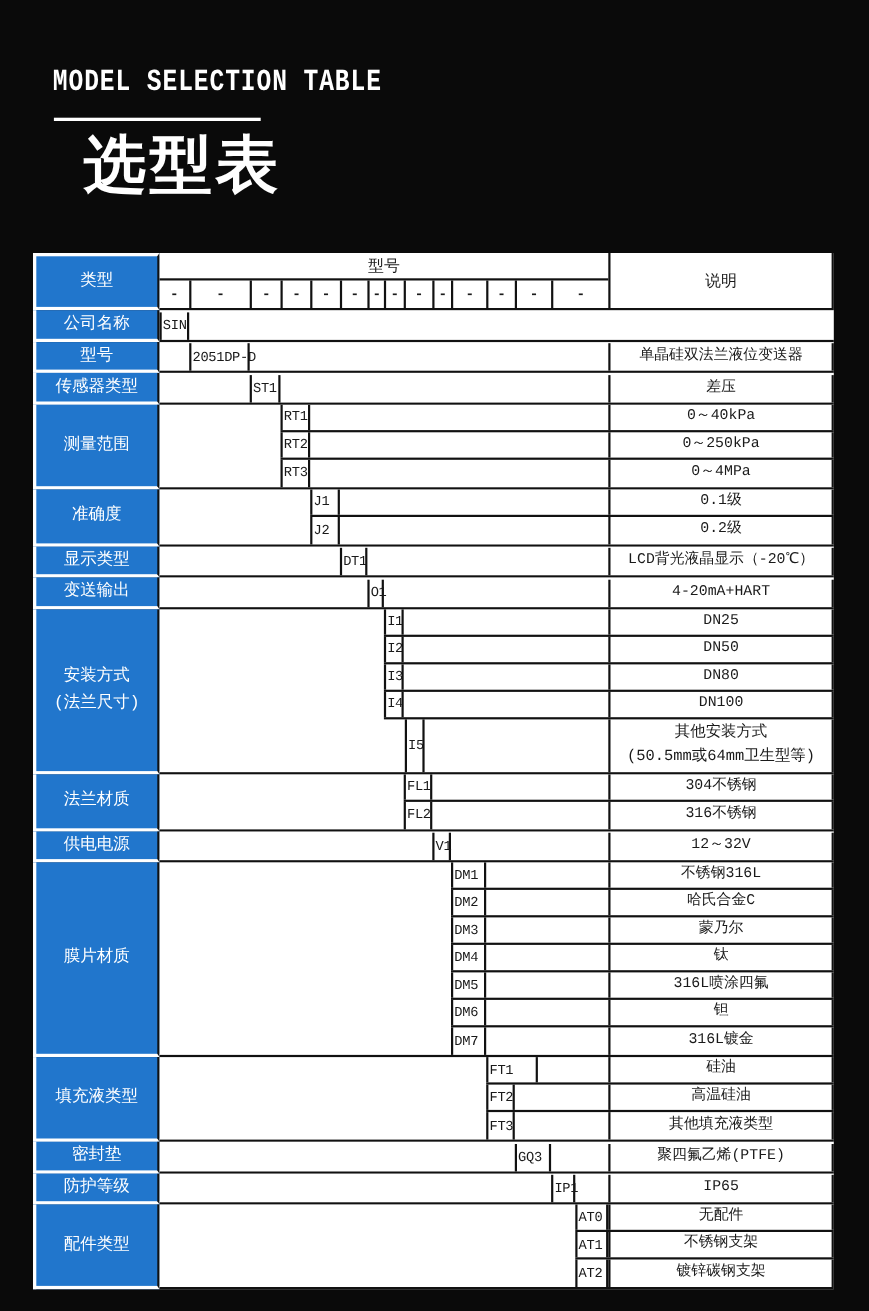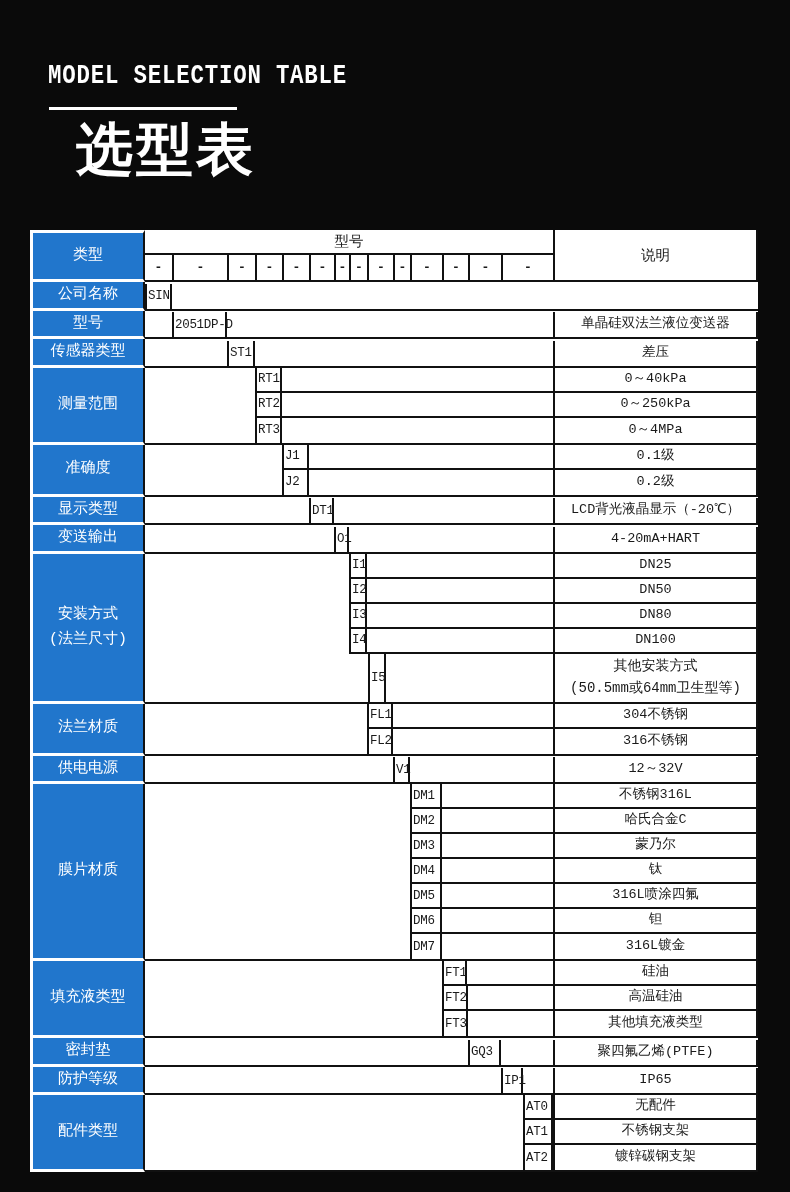--- a/index.html
+++ b/index.html
@@ -326,21 +326,21 @@
         </div>
       </div>
     </div>
 
     <div class="sec">
       <div class="lbl">填充液类型</div>
       <div class="bodyc">
           <div class="lsp" style="width:297px"></div>
         <div class="rows">
           <div class="trow">
-              <div class="code" style="width:25px">FT1</div>
+              <div class="code" style="width:47px">FT1</div>
               <div class="rsp"></div>
               <div class="desc">硅油</div>
             </div>
           <div class="trow">
               <div class="code" style="width:26px">FT2</div>
               <div class="rsp"></div>
               <div class="desc">高温硅油</div>
             </div>
           <div class="trow">
               <div class="code" style="width:26px">FT3</div>

